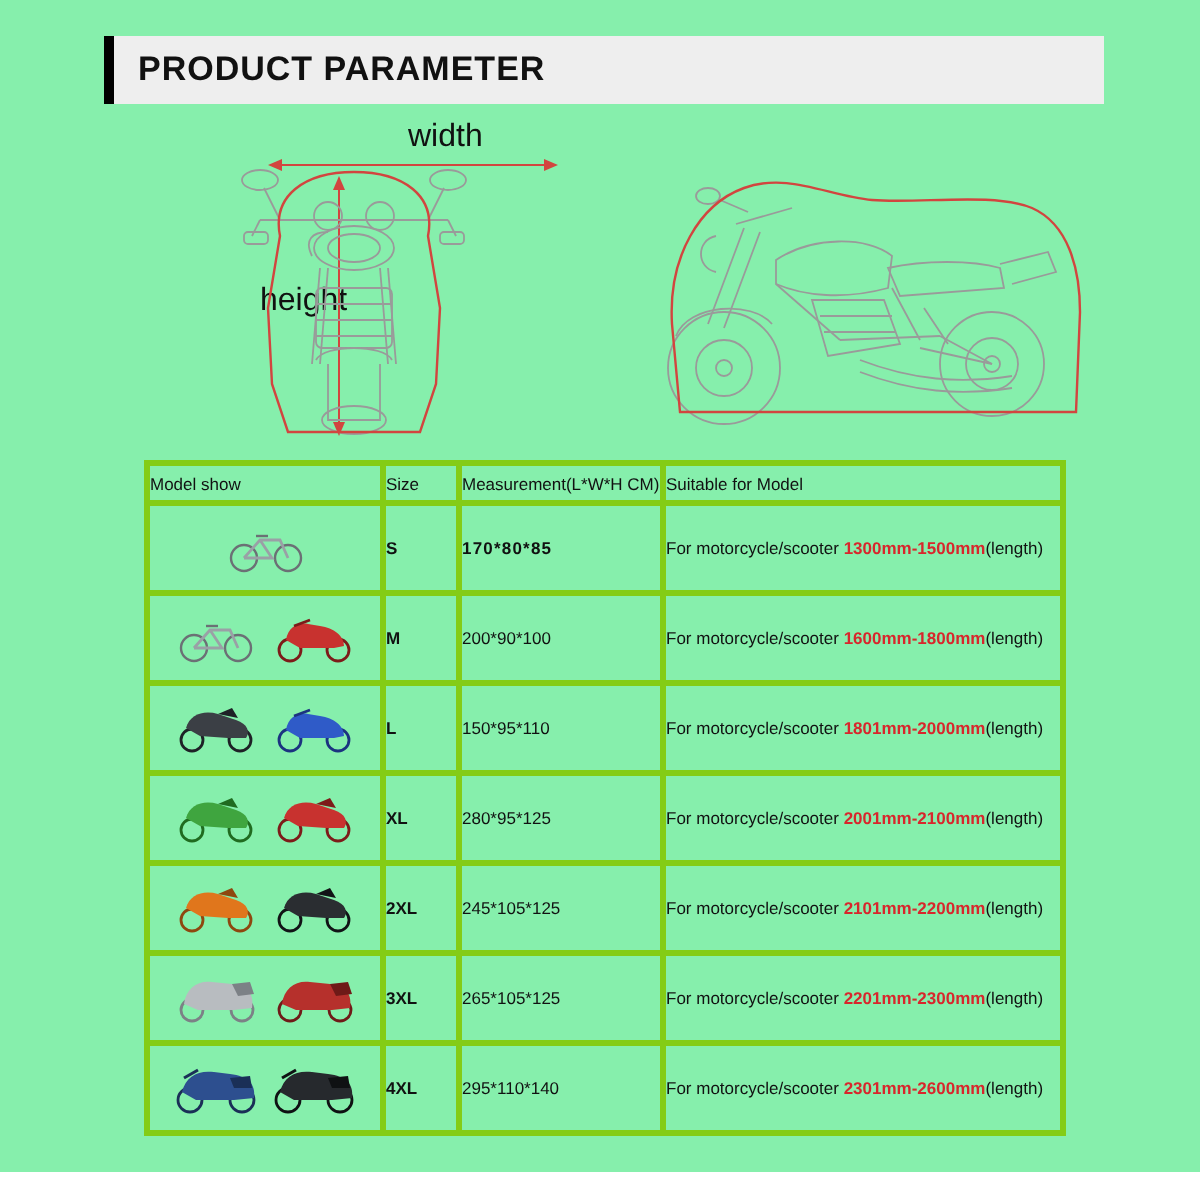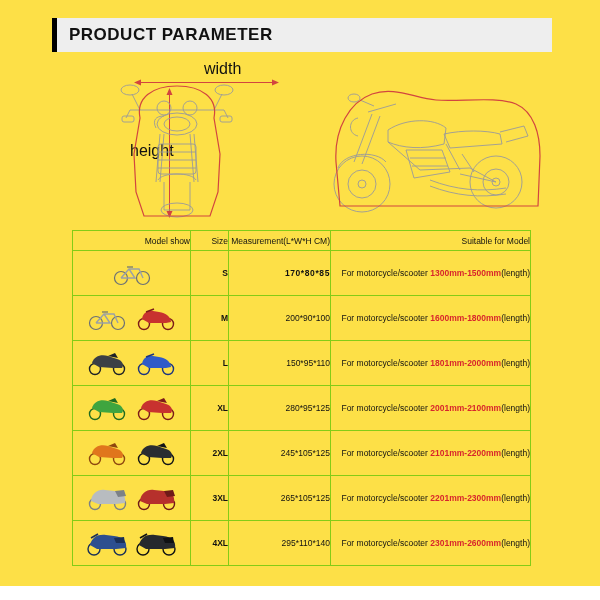--- a/index.html
+++ b/index.html
@@ -5,21 +5,21 @@
   * { box-sizing: border-box; }
   html, body {
     margin: 0; padding: 0;
     width: 600px; height: 600px;
     background: #ffffff;
     font-family: "Liberation Sans", sans-serif;
   }
   #page {
     position: relative;
     width: 600px; height: 600px;
-    background: #fde047;
+    background: #86efac;
     overflow: hidden;
   }
 
   
   .header-band {
     position: absolute;
     left: 52px; top: 18px;
     width: 500px; height: 34px;
     background: #eeeeee;
     border-left: 5px solid #000000;
@@ -66,24 +66,24 @@
     position: absolute;
     left: 72px; top: 230px;
     width: 458px;
   }
   table.spec {
     width: 458px;
     border-collapse: collapse;
     table-layout: fixed;
   }
   table.spec th, table.spec td {
-    border: 1px solid #84cc16;
+    border: 3px solid #84cc16;
     padding: 0;
     vertical-align: middle;
-    text-align: right;
+    text-align: left;
     font-size: 8.5px;
     color: #111111;
   }
   table.spec th {
     height: 20px;
     font-weight: normal;
     font-size: 8.5px;
   }
   table.spec td { height: 45px; }
 

